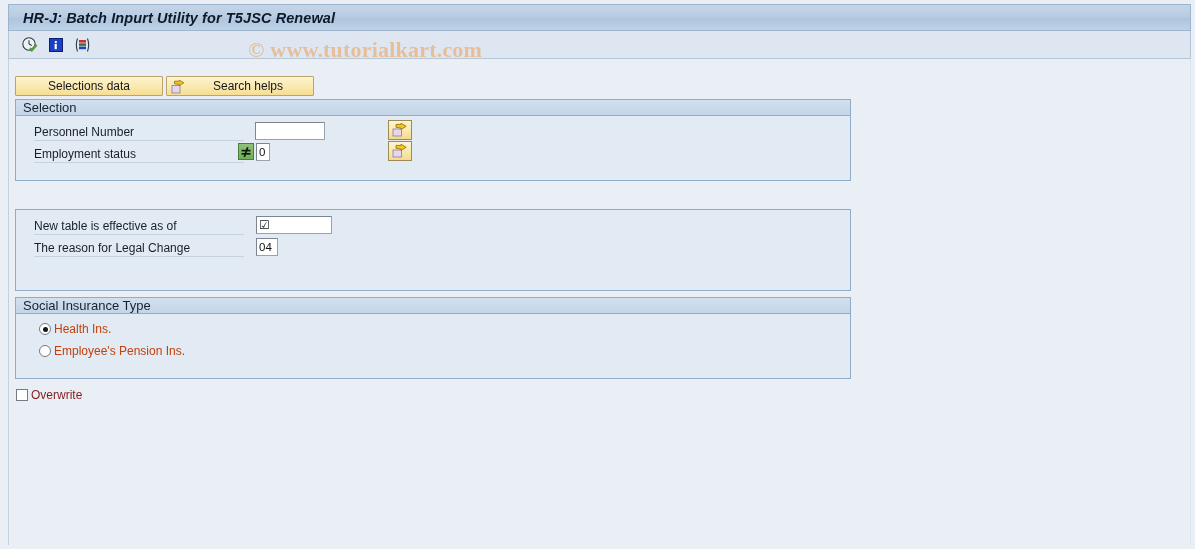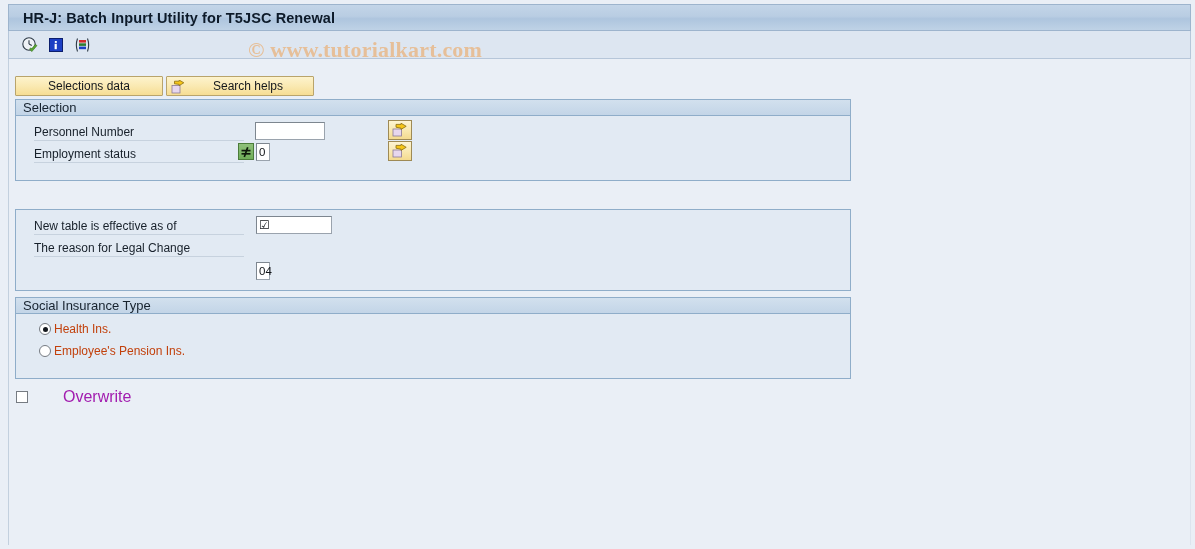--- a/index.html
+++ b/index.html
@@ -28,20 +28,21 @@
     border: 1px solid #9db4cd;
     box-sizing: border-box;
     display: flex;
     align-items: center;
   }
   .titlebar .title-text {
     margin-left: 14px;
     font-family: "Liberation Sans", sans-serif;
     font-size: 14.5px;
     font-weight: bold;
+    font-style: italic;
     color: #0d1a29;
     letter-spacing: 0.1px;
   }
 
   
   .toolbar {
     position: absolute;
     left: 8px;
     top: 31px;
     width: 1183px;
@@ -247,21 +248,21 @@
   }
   .cbox {
     width: 12px;
     height: 12px;
     background: #ffffff;
     border: 1px solid #767b82;
     box-sizing: border-box;
     margin-right: 3px;
     flex: none;
   }
-  .cb-label { font-size: 16px; color: #a21caf; white-space: nowrap; margin-left: 32px; }
+  .cb-label { font-size: 12px; color: #7f1d1d; white-space: nowrap; }
 
   .glyph-check {
     font-size: 12px;
     line-height: 1;
     color: #101418;
   }
 </style>
 </head>
 <body>
 
@@ -367,21 +368,21 @@
       <div class="frow" style="left:18px; top:6px; width:255px;">
         <span class="flabel" style="width:210px;">New table is effective as of</span>
       </div>
       <div class="sapinput" style="position:absolute; left:240px; top:6px; width:76px;">
         <span class="glyph-check">☑</span>
       </div>
 
       <div class="frow" style="left:18px; top:28px; width:255px;">
         <span class="flabel" style="width:210px;">The reason for Legal Change</span>
       </div>
-      <div class="sapinput" style="position:absolute; left:240px; top:28px; width:14px;margin-top:24px;">
+      <div class="sapinput" style="position:absolute; left:240px; top:28px; width:22px;">
         <span>04</span>
       </div>
 
     </div>
   </div>
 
   <div class="groupbox" style="left:6px; top:238px; width:836px; height:82px;">
     <div class="gb-header">
       <span>Social Insurance Type</span>
     </div>

